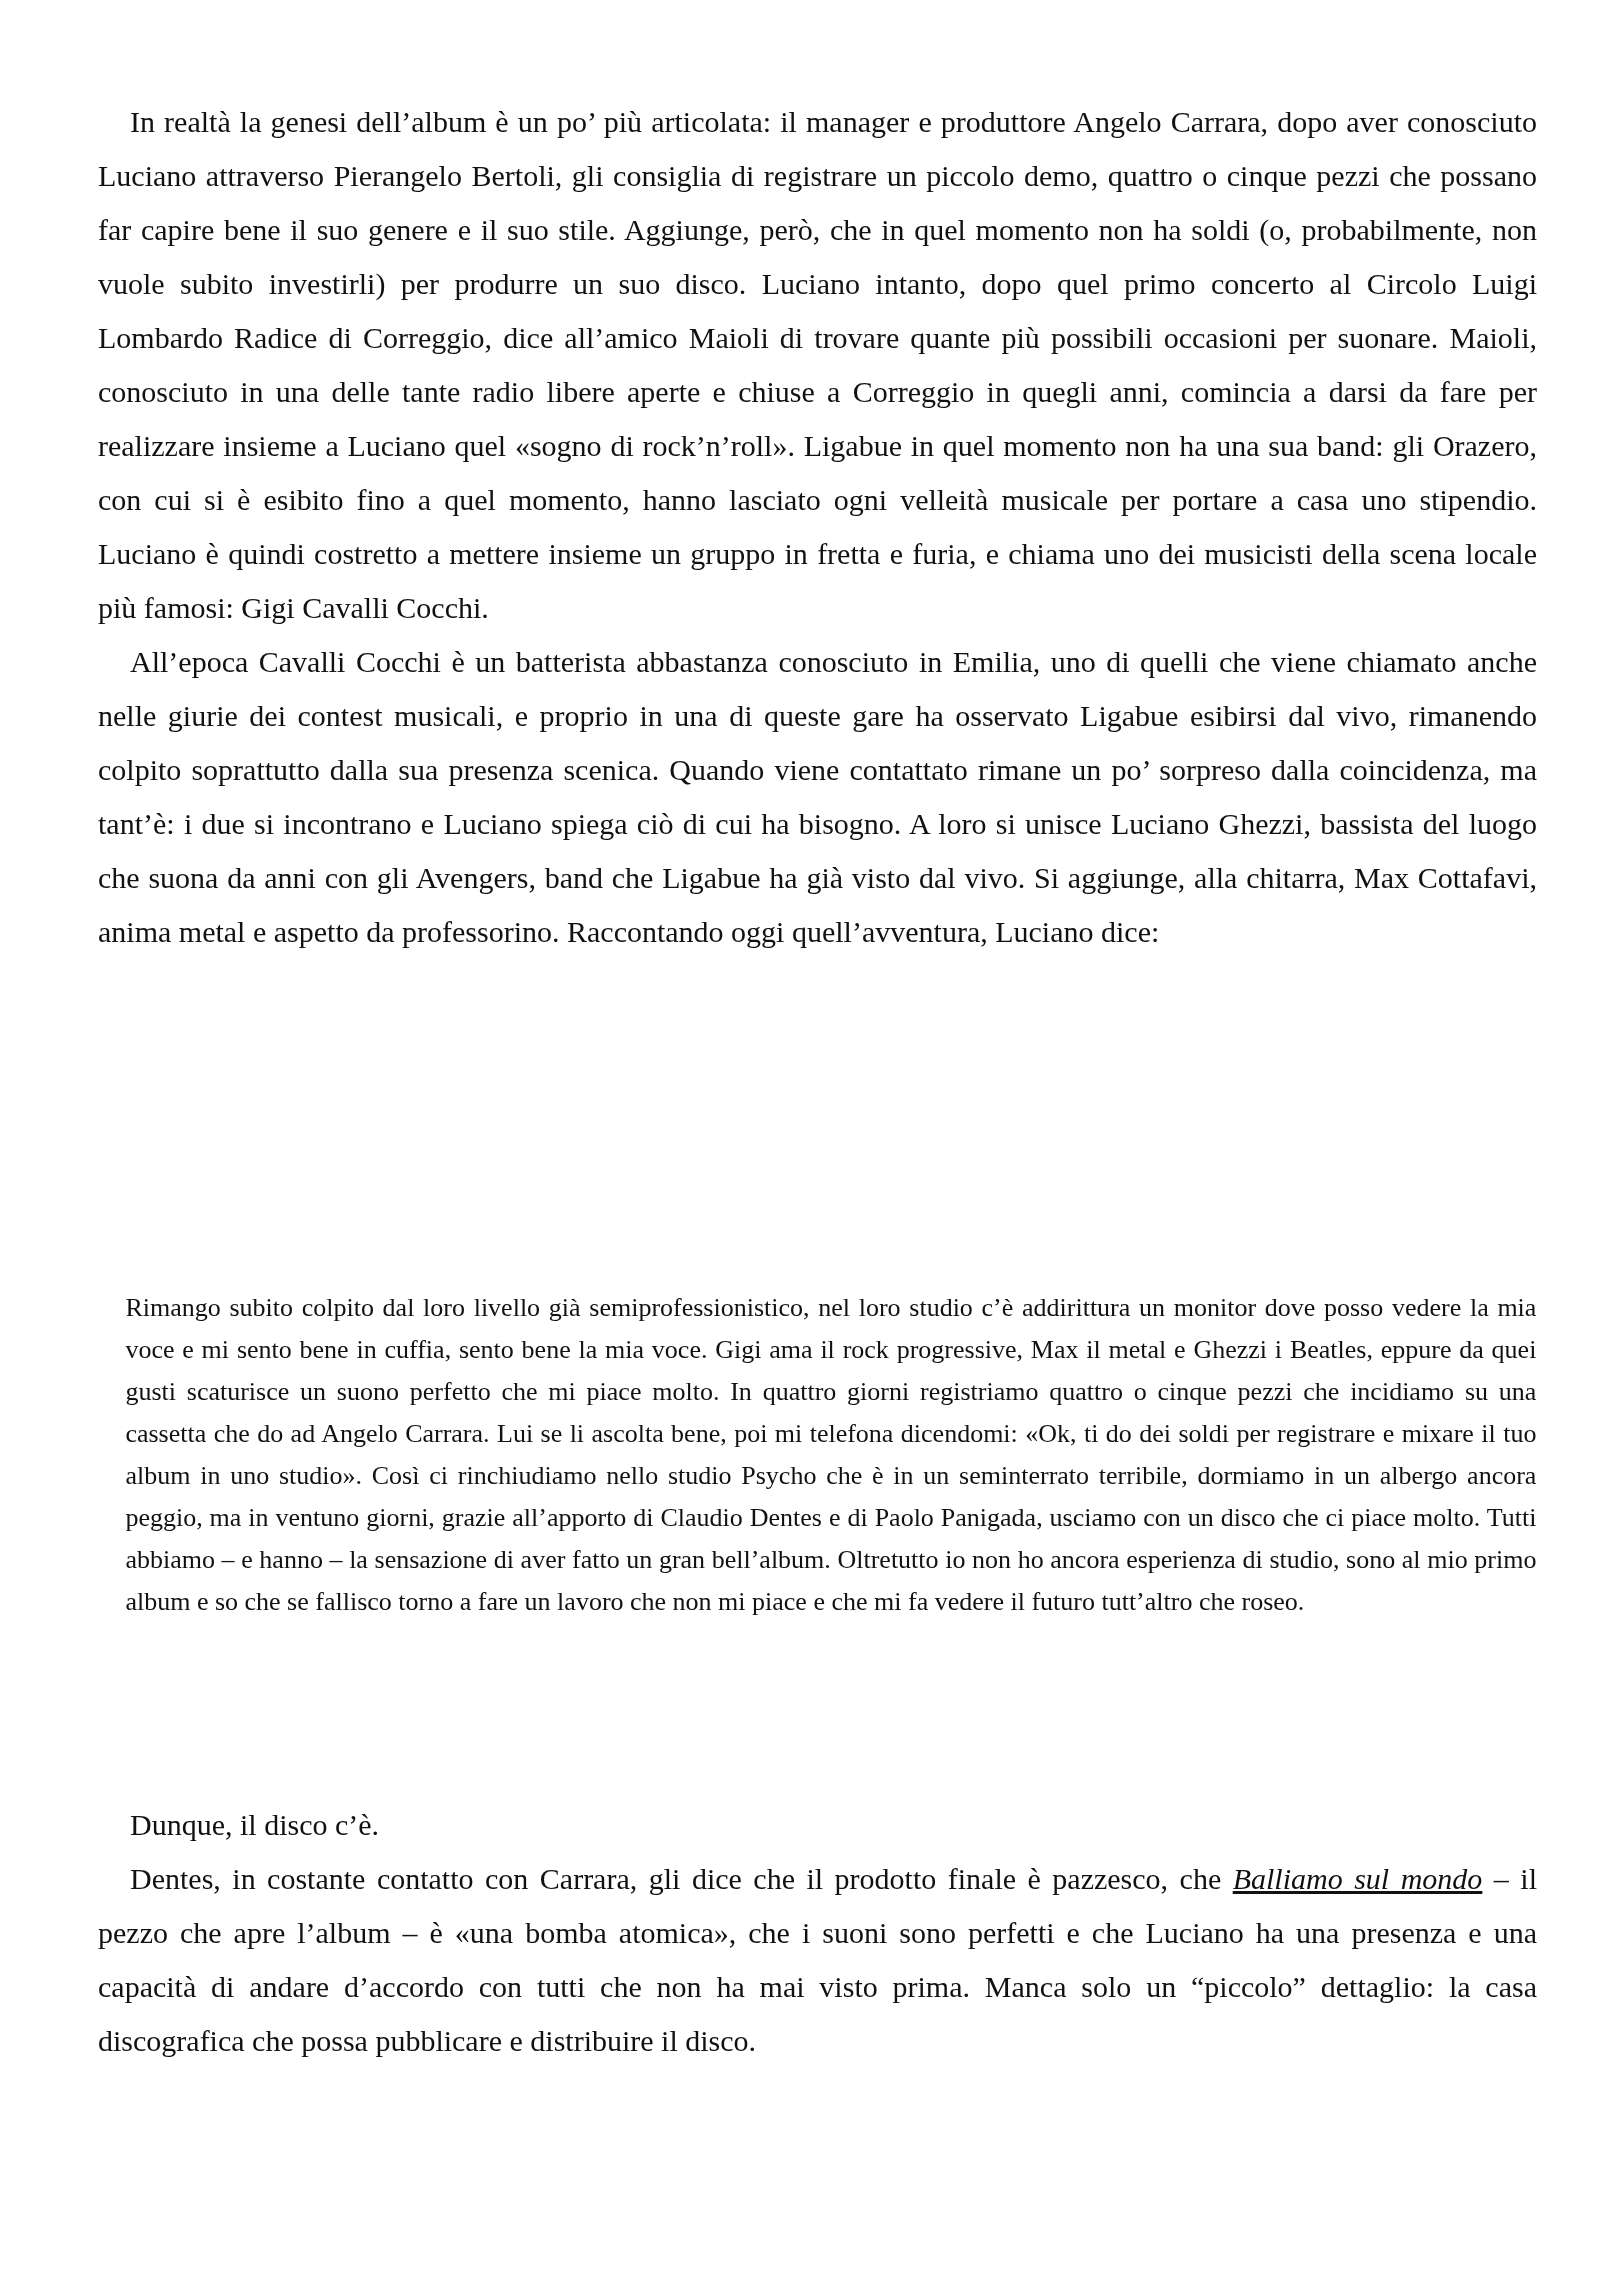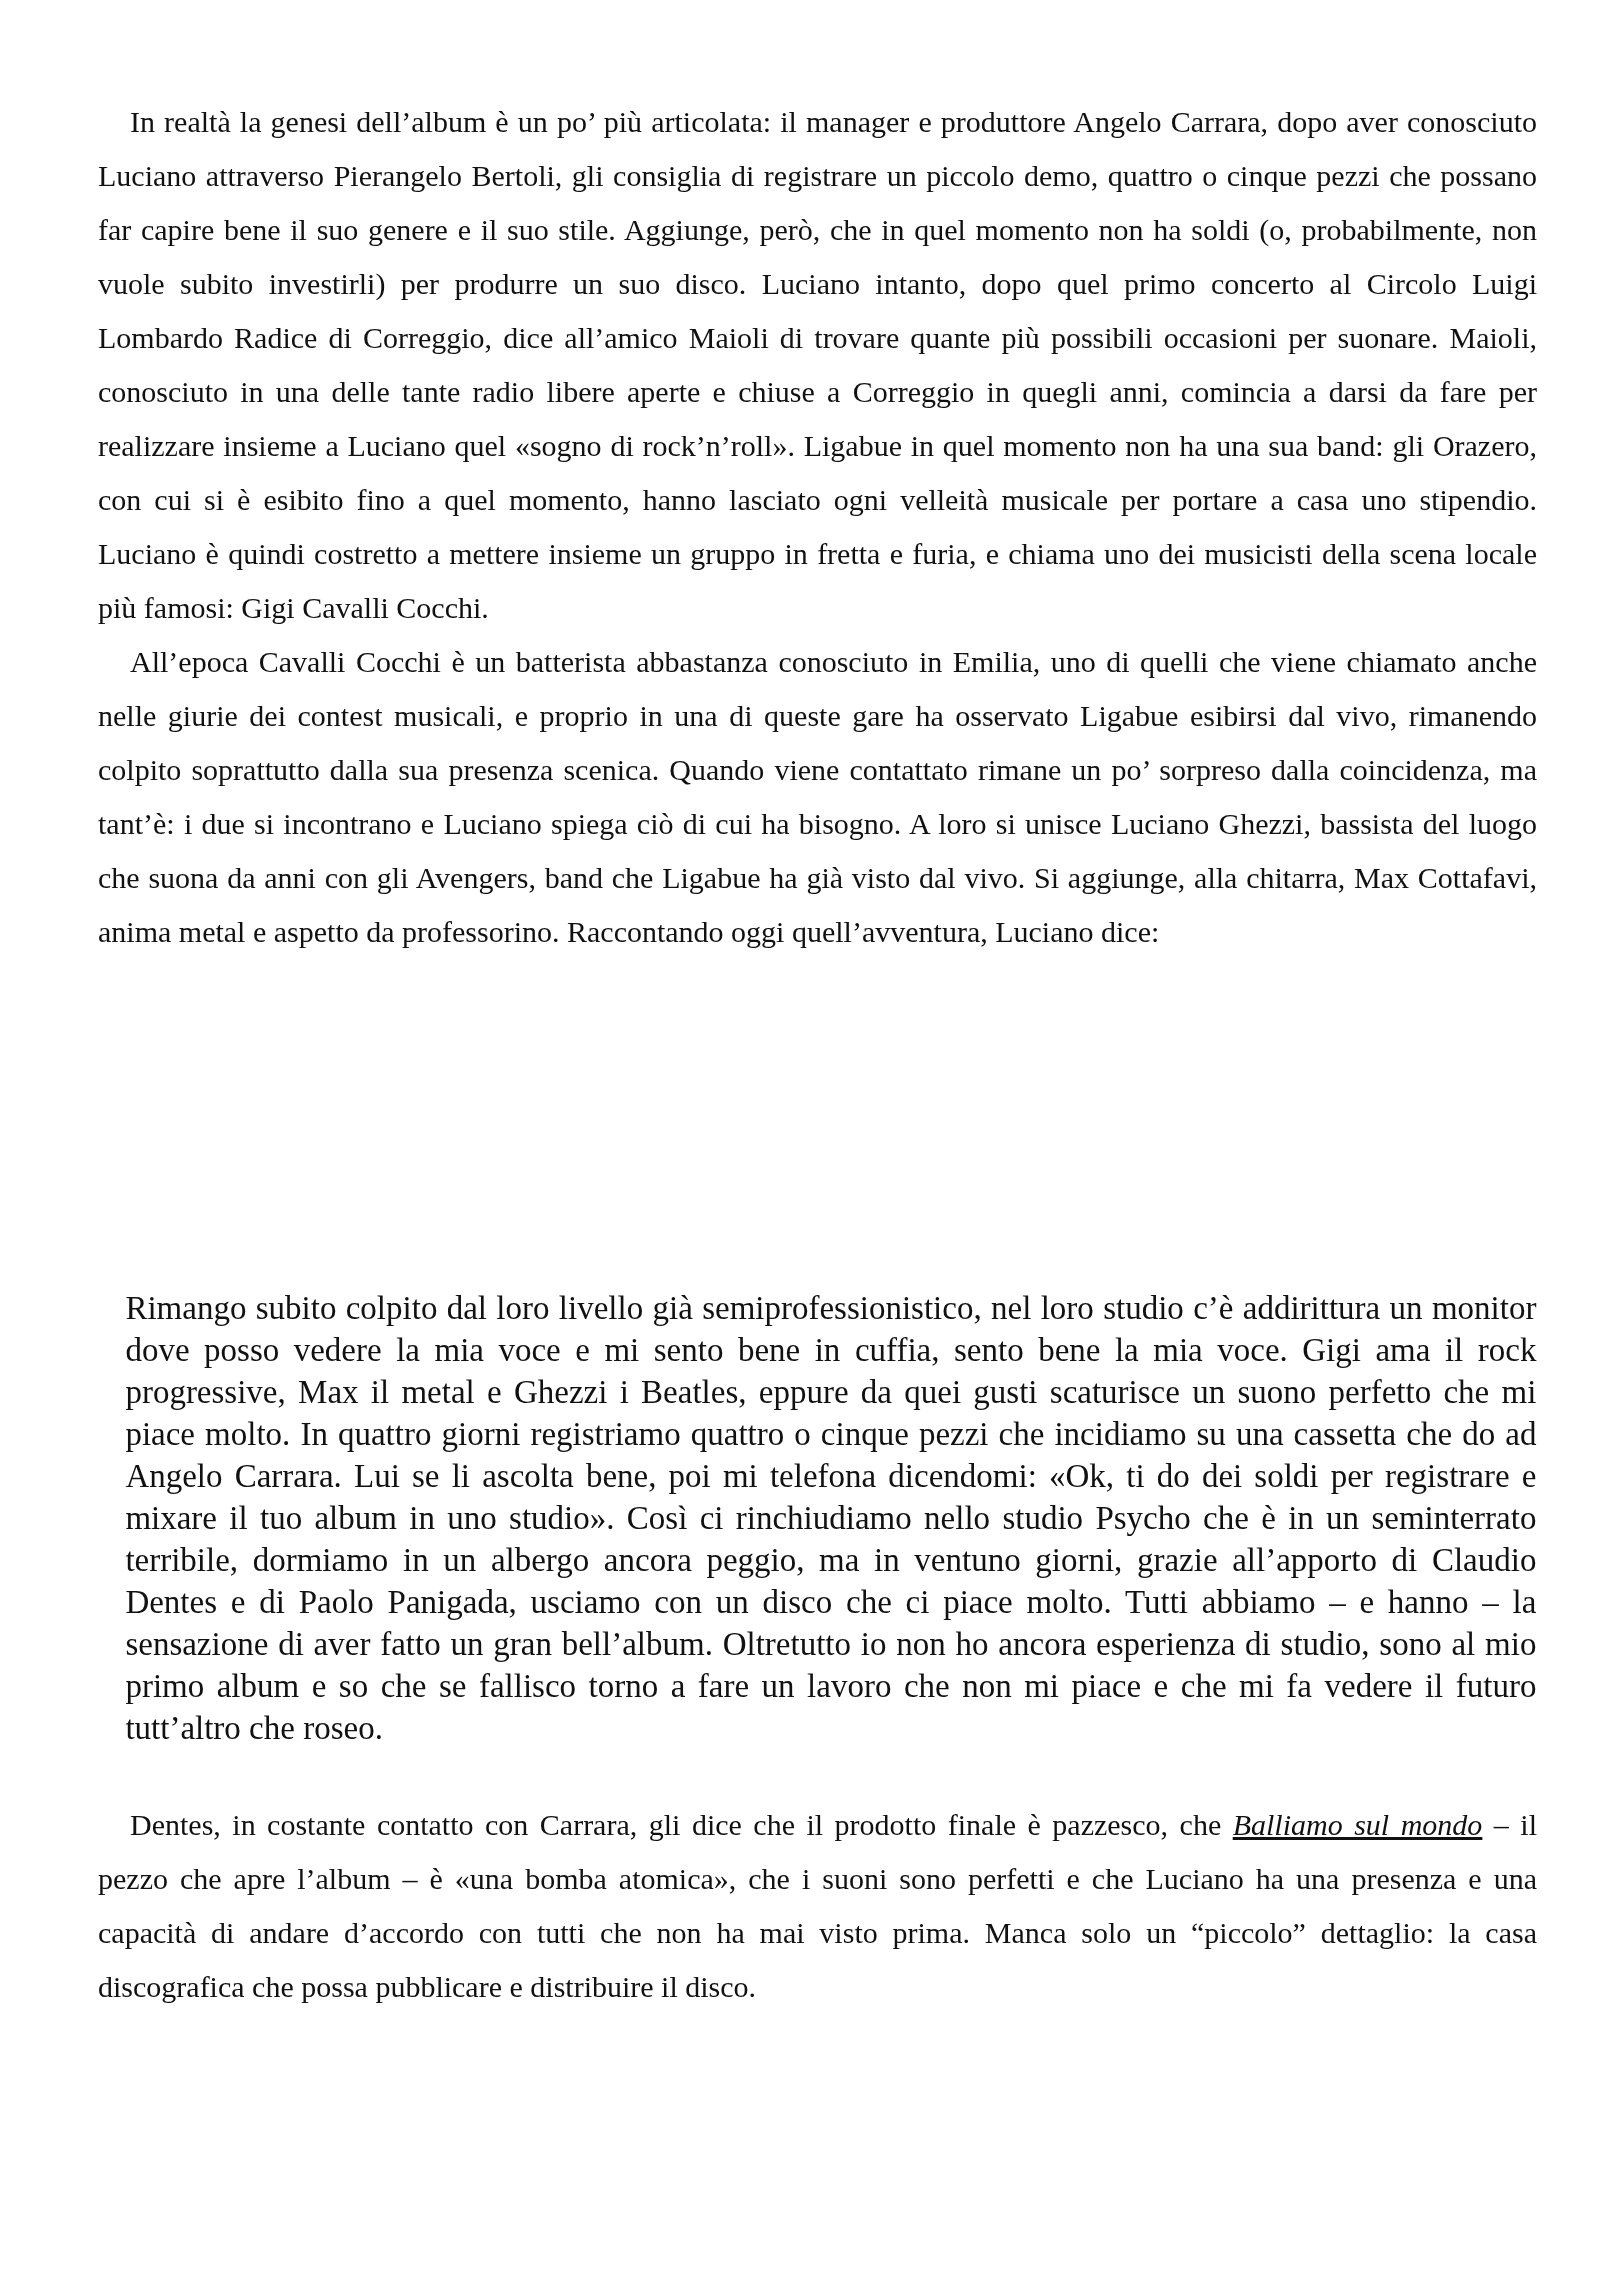--- a/index.html
+++ b/index.html
@@ -39,21 +39,21 @@
     position: absolute;
     top: 95px;
     left: 0;
     width: 1439px;
   }
   .blockquote {
     position: absolute;
     top: 1287px;
     left: 27.4px;
     width: 1411px;
-    font-size: 33px;
+    font-size: 26px;
     line-height: 42px;
     text-align: justify;
     margin: 0;
   }
   .section-bottom {
     position: absolute;
     top: 1798px;
     left: 0;
     width: 1439px;
   }
@@ -65,17 +65,18 @@
 <div class="page">
 
   <div class="section-top body-text">
     <p class="para">In realtà la genesi dell’album è un po’ più articolata: il manager e produttore Angelo Carrara, dopo aver conosciuto Luciano attraverso Pierangelo Bertoli, gli consiglia di registrare un piccolo demo, quattro o cinque pezzi che possano far capire bene il suo genere e il suo stile. Aggiunge, però, che in quel momento non ha soldi (o, probabilmente, non vuole subito investirli) per produrre un suo disco. Luciano intanto, dopo quel primo concerto al Circolo Luigi Lombardo Radice di Correggio, dice all’amico Maioli di trovare quante più possibili occasioni per suonare. Maioli, conosciuto in una delle tante radio libere aperte e chiuse a Correggio in quegli anni, comincia a darsi da fare per realizzare insieme a Luciano quel «sogno di rock’n’roll». Ligabue in quel momento non ha una sua band: gli Orazero, con cui si è esibito fino a quel momento, hanno lasciato ogni velleità musicale per portare a casa uno stipendio. Luciano è quindi costretto a mettere insieme un gruppo in fretta e furia, e chiama uno dei musicisti della scena locale più famosi: Gigi Cavalli Cocchi.</p>
     <p class="para">All’epoca Cavalli Cocchi è un batterista abbastanza conosciuto in Emilia, uno di quelli che viene chiamato anche nelle giurie dei contest musicali, e proprio in una di queste gare ha osservato Ligabue esibirsi dal vivo, rimanendo colpito soprattutto dalla sua presenza scenica. Quando viene contattato rimane un po’ sorpreso dalla coincidenza, ma tant’è: i due si incontrano e Luciano spiega ciò di cui ha bisogno. A loro si unisce Luciano Ghezzi, bassista del luogo che suona da anni con gli Avengers, band che Ligabue ha già visto dal vivo. Si aggiunge, alla chitarra, Max Cottafavi, anima metal e aspetto da professorino. Raccontando oggi quell’avventura, Luciano dice:</p>
   </div>
 
   <p class="blockquote">Rimango subito colpito dal loro livello già semiprofessionistico, nel loro studio c’è addirittura un monitor dove posso vedere la mia voce e mi sento bene in cuffia, sento bene la mia voce. Gigi ama il rock progressive, Max il metal e Ghezzi i Beatles, eppure da quei gusti scaturisce un suono perfetto che mi piace molto. In quattro giorni registriamo quattro o cinque pezzi che incidiamo su una cassetta che do ad Angelo Carrara. Lui se li ascolta bene, poi mi telefona dicendomi: «Ok, ti do dei soldi per registrare e mixare il tuo album in uno studio». Così ci rinchiudiamo nello studio Psycho che è in un seminterrato terribile, dormiamo in un albergo ancora peggio, ma in ventuno giorni, grazie all’apporto di Claudio Dentes e di Paolo Panigada, usciamo con un disco che ci piace molto. Tutti abbiamo – e hanno – la sensazione di aver fatto un gran bell’album. Oltretutto io non ho ancora esperienza di studio, sono al mio primo album e so che se fallisco torno a fare un lavoro che non mi piace e che mi fa vedere il futuro tutt’altro che roseo.</p>
 
   <div class="section-bottom body-text">
+    <p class="para">Dunque, il disco c’è.</p>
     <p class="para"><span>Dentes, in costante contatto con Carrara, gli dice che il prodotto finale è pazzesco, che </span><em>Balliamo sul mondo</em><span> – il pezzo che apre l’album – è «una bomba atomica», che i suoni sono perfetti e che Luciano ha una presenza e una capacità di andare d’accordo con tutti che non ha mai visto prima. Manca solo un “piccolo” dettaglio: la casa discografica che possa pubblicare e distribuire il disco.</span></p>
   </div>
 
 </div>
 
 
 </body></html>

